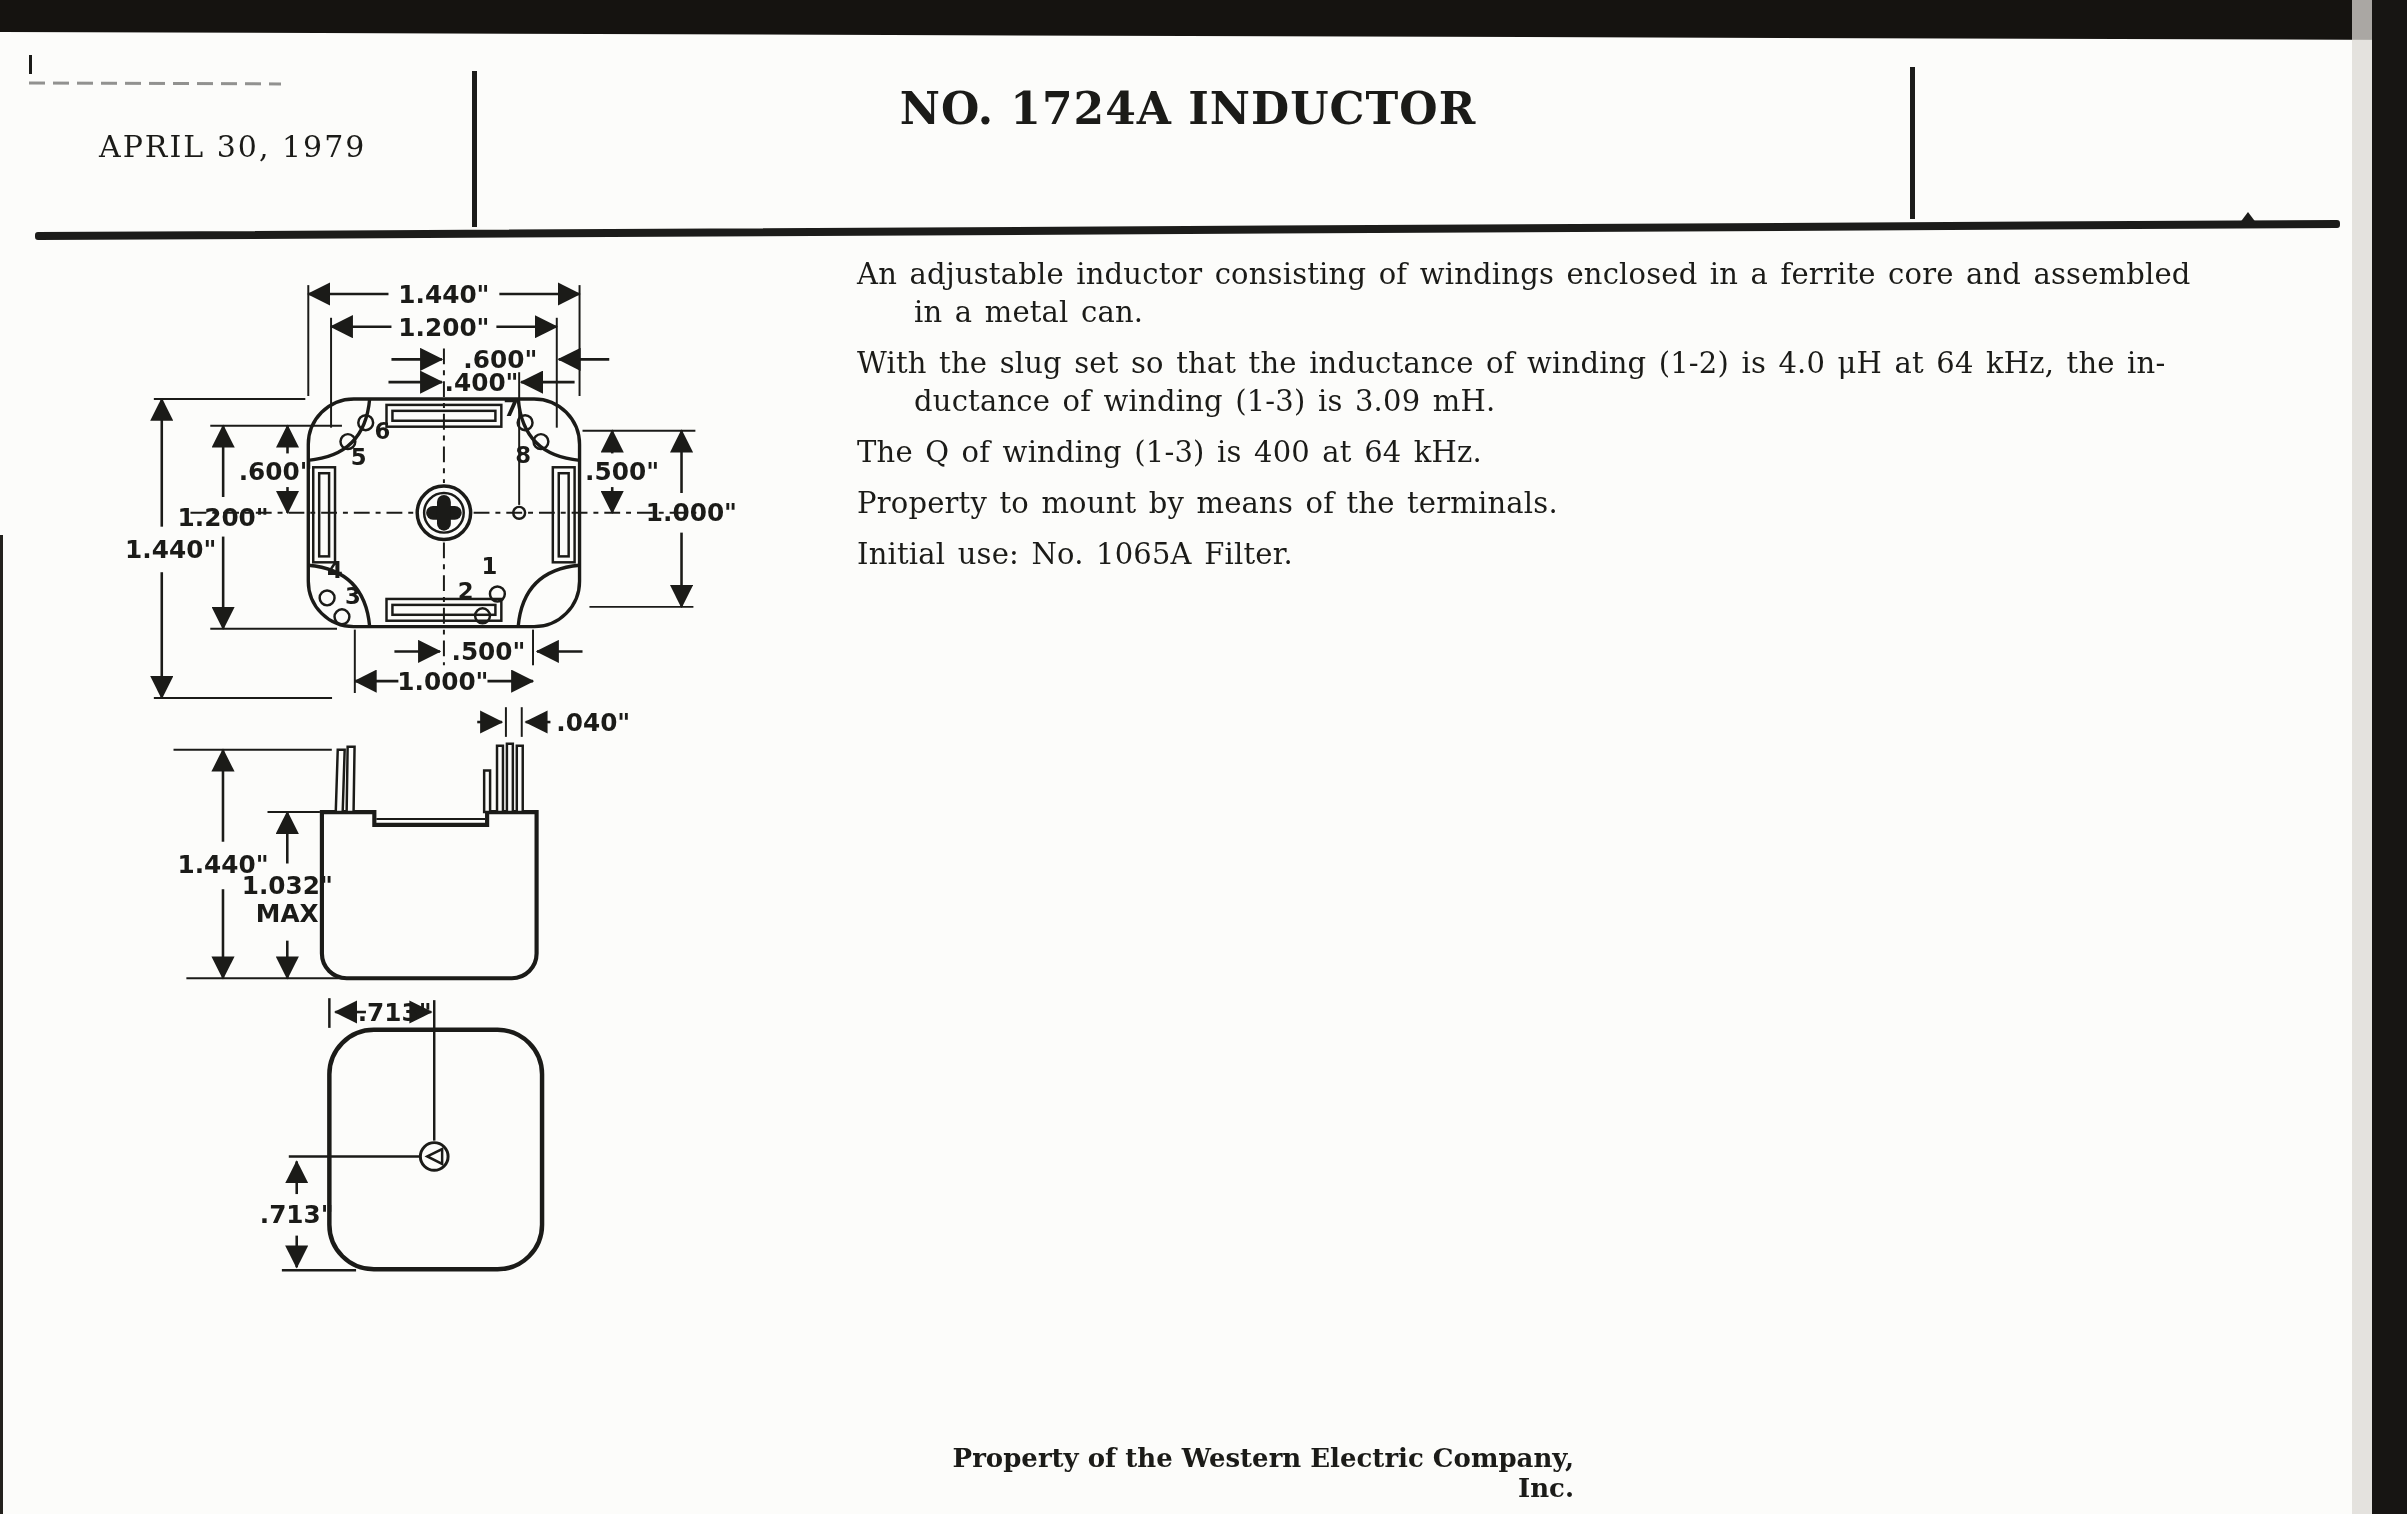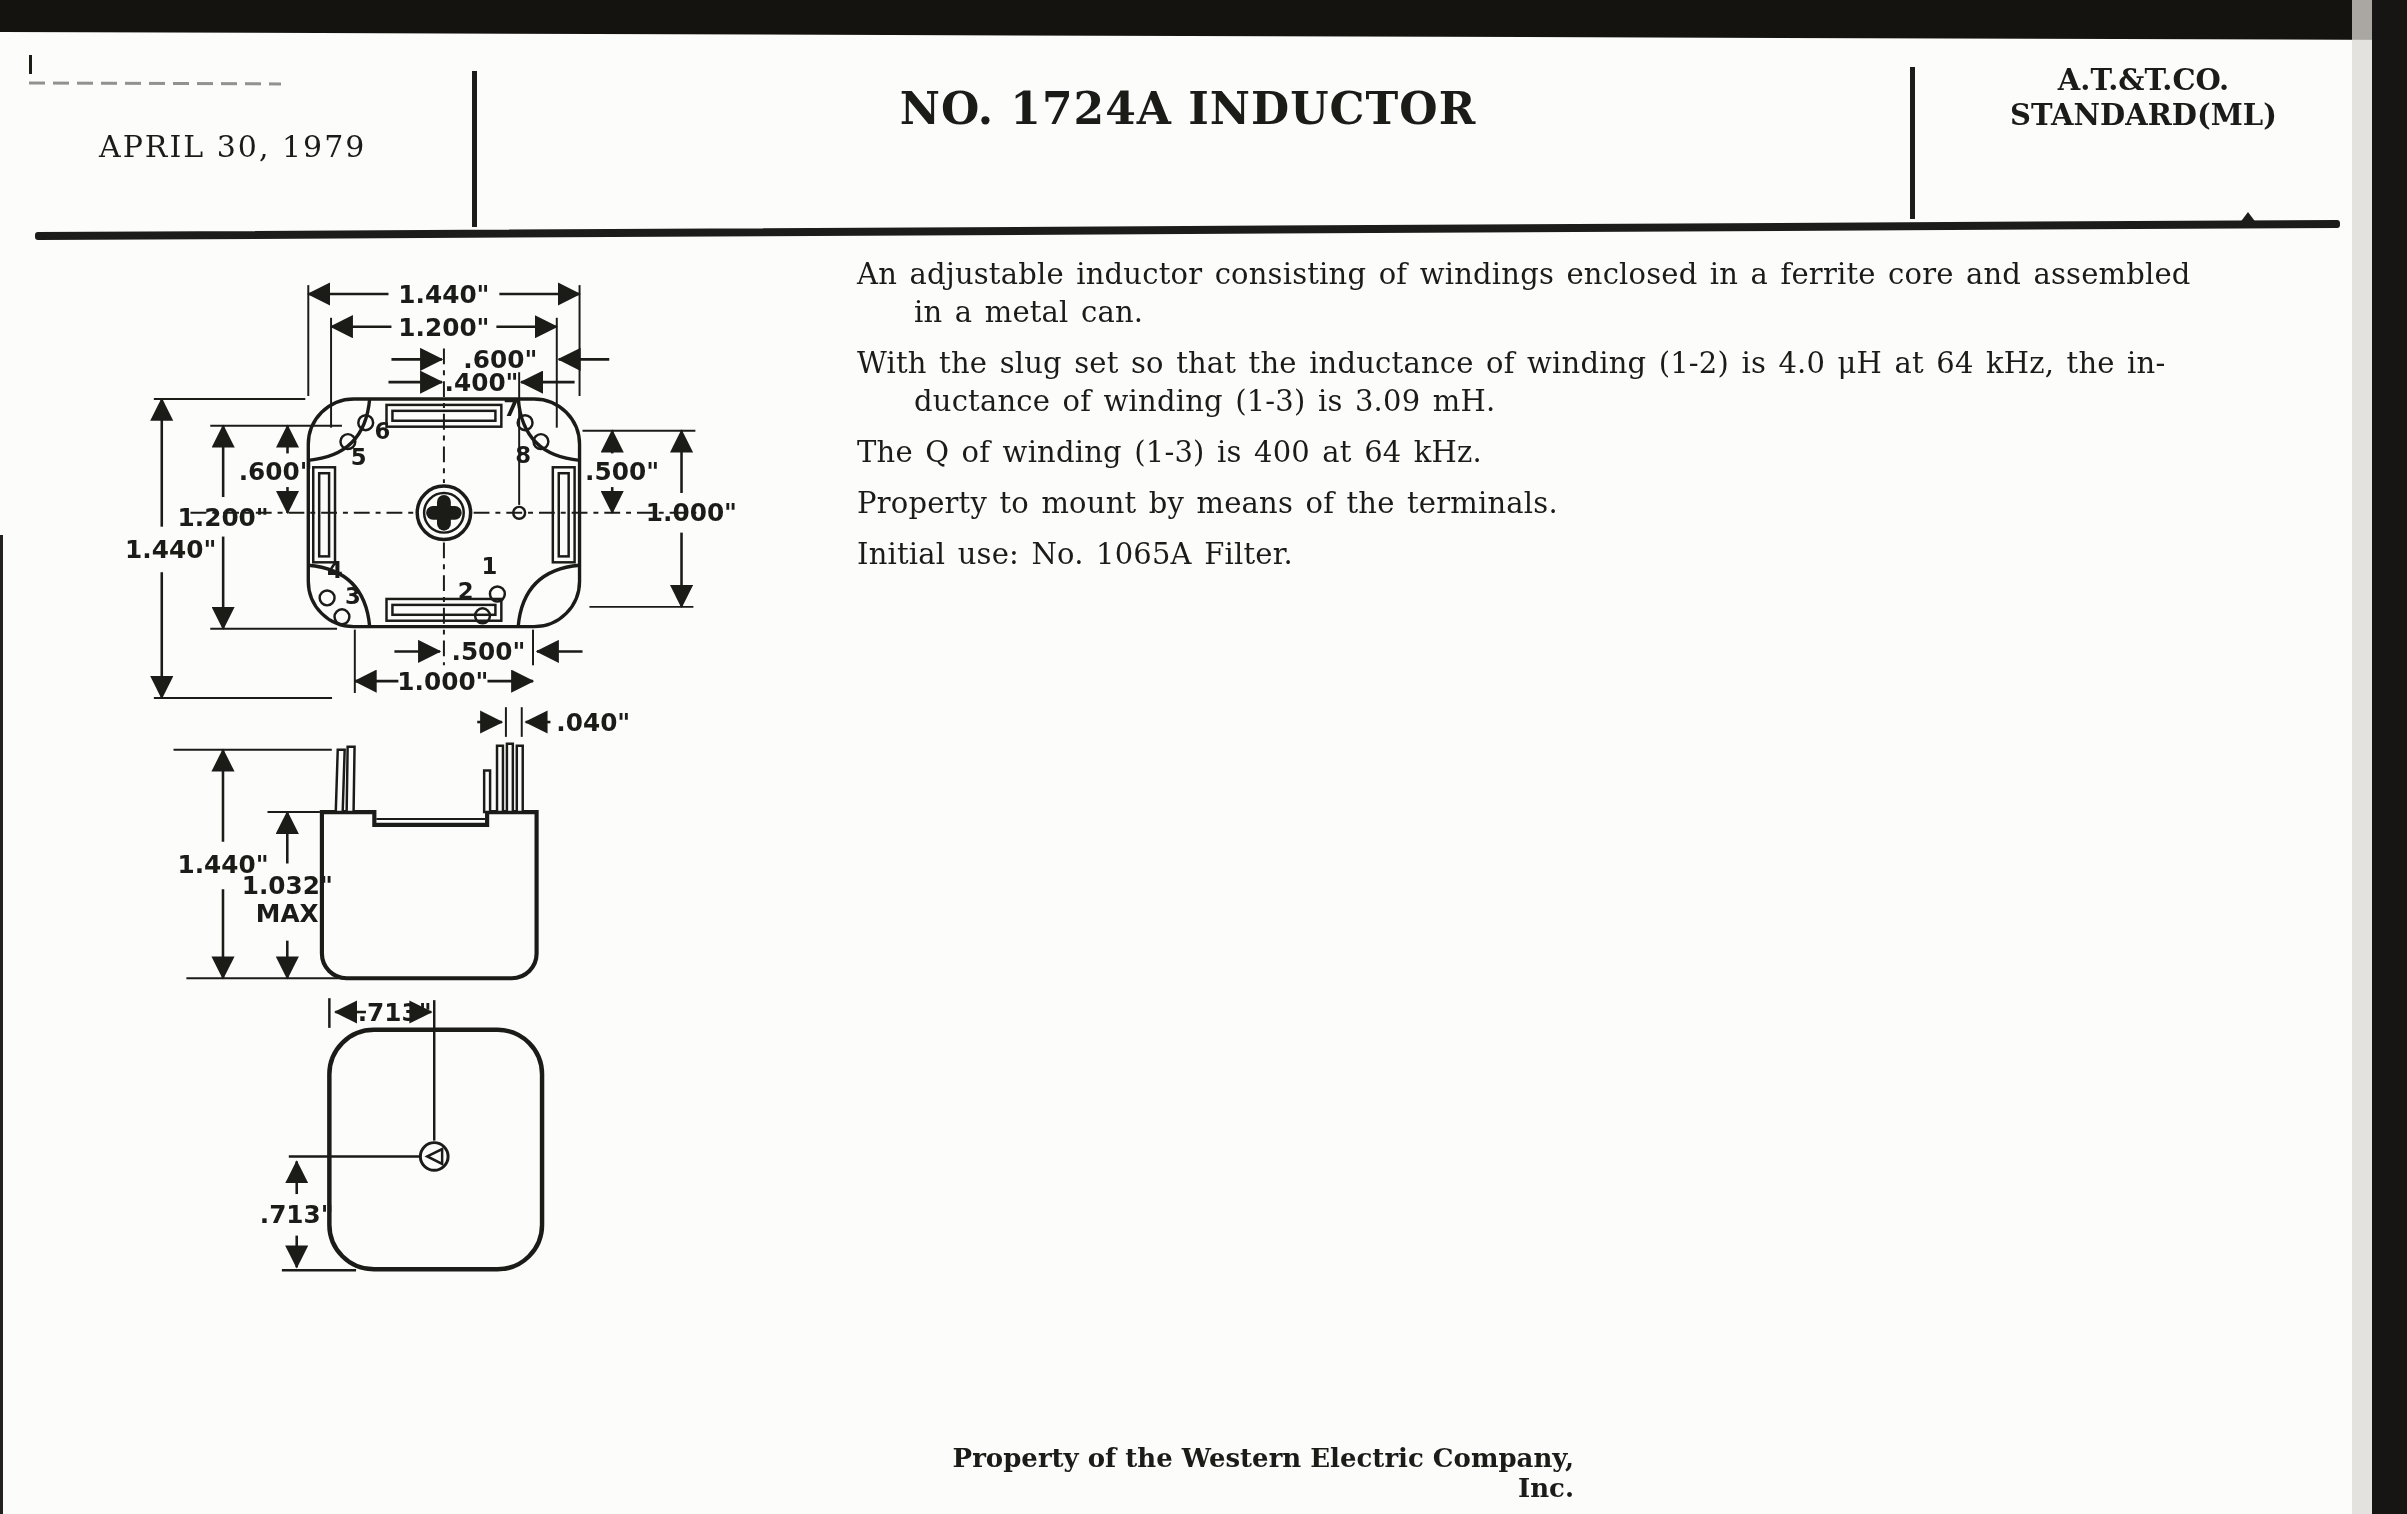--- a/index.html
+++ b/index.html
@@ -50,24 +50,20 @@
   <div class="abs rightsmudge"></div>
   <div class="abs rightband"></div>
   <div class="abs leftedge"></div>
   <div class="abs cornermark-v"></div>
   <div class="abs cornermark-h"></div>
 
   <div class="abs date">APRIL 30, 1979</div>
   <div class="abs vdiv1"></div>
   <div class="abs title">NO. 1724A INDUCTOR</div>
   <div class="abs vdiv2"></div>
-  <div class="abs org">
-    <span>A.T.&amp;T.CO.</span><br>
-    <span>STANDARD(ML)</span>
-  </div>
   <div class="abs hrule"></div>
   <div class="abs ruletick"></div>
 
   <svg class="abs" style="left:139px;top:178px;" width="594" height="535" viewBox="0 0 600 540">
     <defs>
       <marker id="ar" viewBox="0 0 9 9" markerWidth="9" markerHeight="9" refX="8.5" refY="4.5" orient="auto-start-reverse">
           <path d="M0 0 L9 4.5 L0 9 Z" fill="#1b1b18"></path>
         </marker>
     </defs>
 

